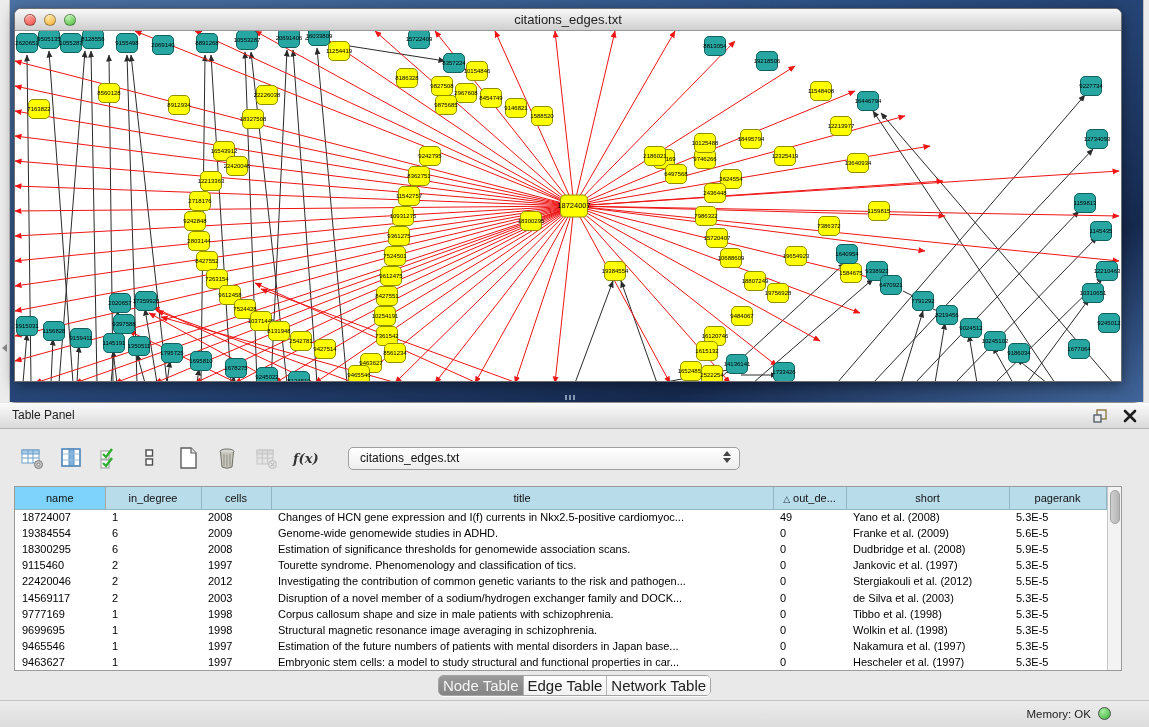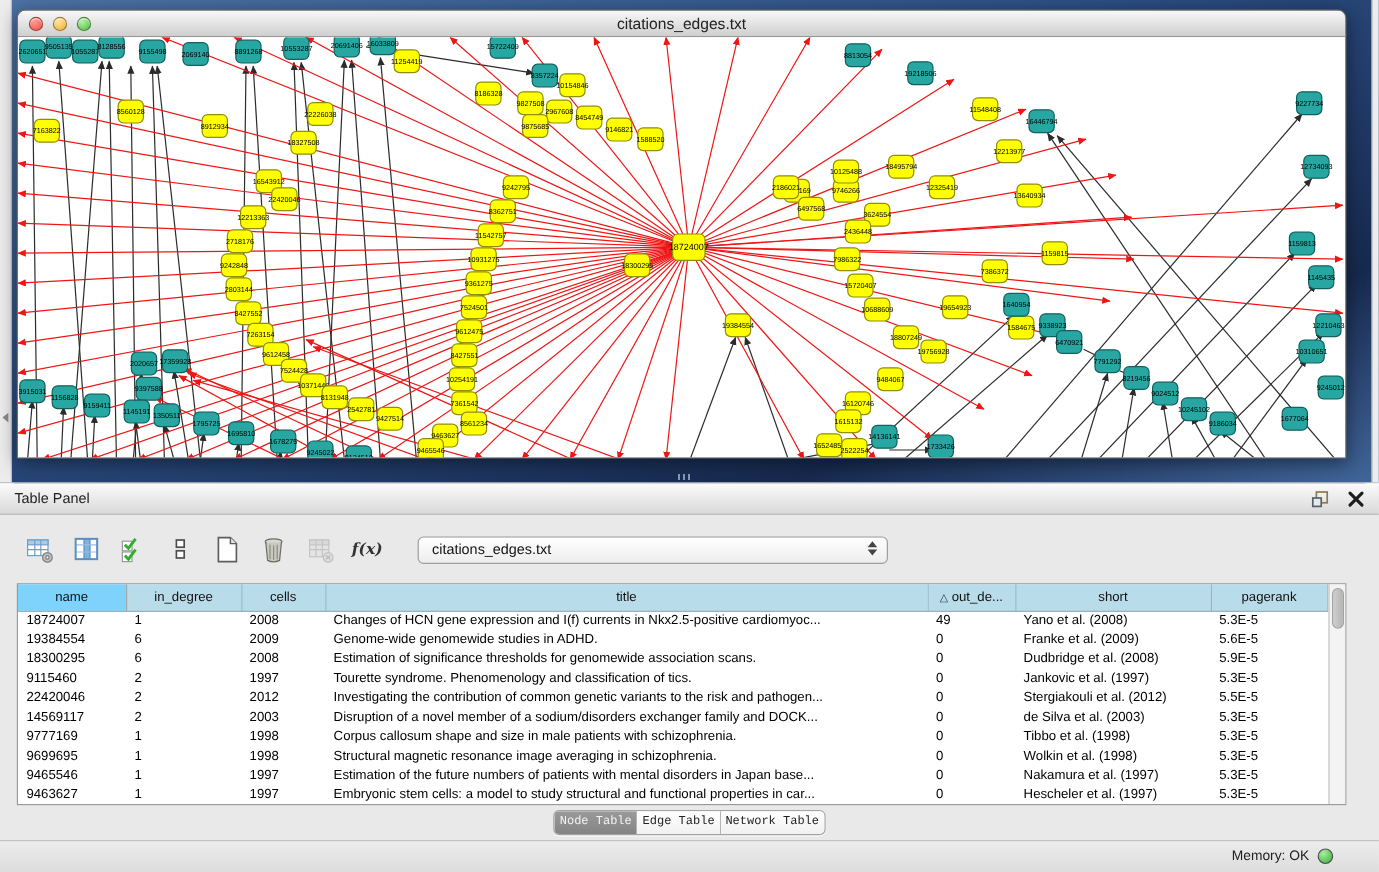--- a/index.html
+++ b/index.html
@@ -48,21 +48,21 @@
   .table-panel { position:absolute; left:0; top:402px; width:1149px; height:325px;
     background:#e9e9e9; border-top:1px solid #8f8f8f;border-radius:17px; }
   .panel-header { position:absolute; left:0; top:0; width:100%; height:26px;
     background:linear-gradient(#fbfbfb,#d9d9d9); border-bottom:1px solid #b4b4b4; }
   .panel-title { position:absolute; left:12px; top:5px; font-size:12px; color:#222; }
   .panel-actions { position:absolute; right:10px; top:4px; display:flex; gap:12px; align-items:center; }
   .icon-btn { width:18px; height:18px; display:flex; align-items:center; justify-content:center; cursor:default; }
 
   .toolbar { position:absolute; left:20px; top:40px; height:30px; display:flex;
     align-items:center; gap:13px; }
-  .tool { width:26px; height:26px; display:flex; align-items:center; justify-content:center; }
+  .tool { width:26px; height:26px; display:flex; align-items:center; }
   .fx-text { font-family:"DejaVu Serif",serif; font-style:italic; font-weight:bold;
     font-size:13px; color:#333; }
   .combo { margin-left:16px; width:392px; height:23px; background:linear-gradient(#ffffff,#ededed);
     border:1px solid #9f9f9f; border-radius:5px; position:relative;
     display:flex; align-items:center; padding-left:11px; font-size:12px; color:#111; }
   .combo-arrows { position:absolute; right:8px; top:3px; display:flex; flex-direction:column; gap:2px; }
   .combo-arrows i { display:block; width:0; height:0; border-left:4px solid transparent;
     border-right:4px solid transparent; }
   .combo-arrows .up { border-bottom:5px solid #444; }
   .combo-arrows .dn { border-top:5px solid #444; }
@@ -77,22 +77,22 @@
   table.data td { height:16px; font-size:11px; color:#000; padding:0 0 0 7px;
     white-space:nowrap; overflow:hidden; }
   .sort-glyph { font-size:9px; margin-right:3px; color:#234; }
   .vscroll { width:15px; background:#f3f3f3; border-left:1px solid #c6c6c6; position:relative; }
   .vthumb { position:absolute; left:2px; top:3px; width:10px; height:34px;
     background:linear-gradient(90deg,#cfcfcf,#b5b5b5); border:1px solid #a2a2a2; border-radius:6px; }
 
   .tabs { position:absolute; left:0; top:272px; width:100%; display:flex; justify-content:center; }
   .seg { display:flex; border:1px solid #a3a3a3; border-radius:5px; overflow:hidden;
     background:#fff; height:21px; box-shadow:0 1px 0 rgba(255,255,255,.8); }
-  .seg .tab { padding:0 4px; font-size:10px; line-height:20px; color:#222;
-    border-right:1px solid #b5b5b5; background:linear-gradient(#ffffff,#f1f1f1);font-family:Liberation Mono, monospace; }
+  .seg .tab { padding:0 4px; font-size:15px; line-height:20px; color:#222;
+    border-right:1px solid #b5b5b5; background:linear-gradient(#ffffff,#f1f1f1); }
   .seg .tab:last-child { border-right:none; }
   .seg .tab.active { background:linear-gradient(#9a9a9a,#848484); color:#f4f4f4; }
 
   .status-bar { position:absolute; left:0; bottom:0; width:100%; height:27px;
     background:linear-gradient(#ececec,#dcdcdc); border-top:1px solid #c2c2c2; }
   .memory { position:absolute; right:38px; top:6px; display:flex; align-items:center; gap:7px;
     font-size:11.5px; color:#222; }
   .mem-dot { width:13px; height:13px; border-radius:50%; border:1px solid #4f4f4f;
     background:radial-gradient(circle at 35% 30%,#a9eda0,#35b135); }
 </style>
@@ -857,21 +857,21 @@
               <td>2012</td>
               <td>Investigating the contribution of common genetic variants to the risk and pathogen...</td>
               <td>0</td>
               <td>Stergiakouli et al. (2012)</td>
               <td>5.5E-5</td>
             </tr>
             <tr>
               <td>14569117</td>
               <td>2</td>
               <td>2003</td>
-              <td>Disruption of a novel member of a sodium/disorders exchanger family and DOCK...</td>
+              <td>Disruption of a novel member of a sodium/hydrogen exchanger family and DOCK...</td>
               <td>0</td>
               <td>de Silva et al. (2003)</td>
               <td>5.3E-5</td>
             </tr>
             <tr>
               <td>9777169</td>
               <td>1</td>
               <td>1998</td>
               <td>Corpus callosum shape and size in male patients with schizophrenia.</td>
               <td>0</td>

